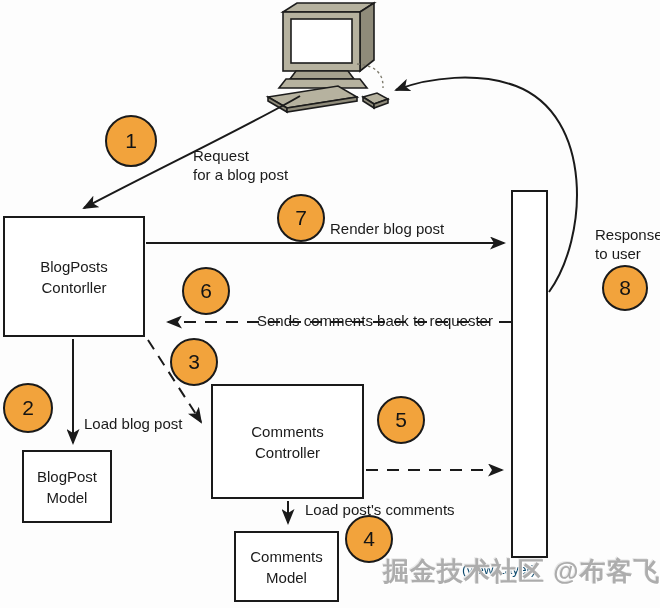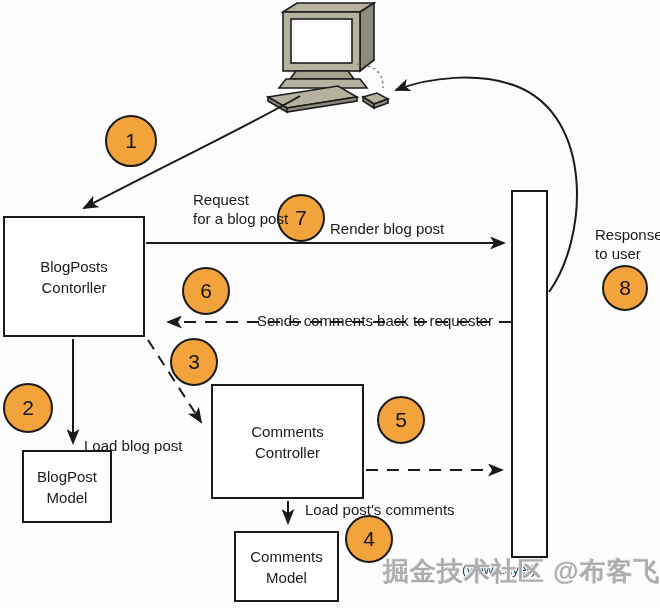--- a/index.html
+++ b/index.html
@@ -110,26 +110,26 @@
       <span>6</span>
     </div>
   <div class="badge" style="left:277px; top:194px; width:48px; height:48px;">
       <span>7</span>
     </div>
   <div class="badge" style="left:602px; top:265px; width:46px; height:46px;">
       <span>8</span>
     </div>
 
   <div class="lbl" style="left:193px; top:146px;">
-    <span style="display:block;margin-top:44px;">Request</span>
+    <span style="display:block;">Request</span>
     <span style="display:block;">for a blog post</span>
   </div>
   <div class="lbl" style="left:330px; top:219px;">Render blog post</div>
   <div class="lbl" style="left:257px; top:295px;margin-top:16px;">Sends comments back to requester</div>
-  <div class="lbl" style="left:84px; top:436px;text-align:center;">Load blog post</div>
+  <div class="lbl" style="left:84px; top:414px;text-align:center;">Load blog post</div>
   <div class="lbl" style="left:305px; top:500px;">Load post's comments</div>
   <div class="lbl" style="left:595px; top:225px;">
     <span style="display:block;">Response</span>
     <span style="display:block;">to user</span>
   </div>
 
   <div class="bar-caption">A (view Layer)</div>
   <div class="watermark">掘金技术社区 @布客飞龙</div>
 
 </div>

